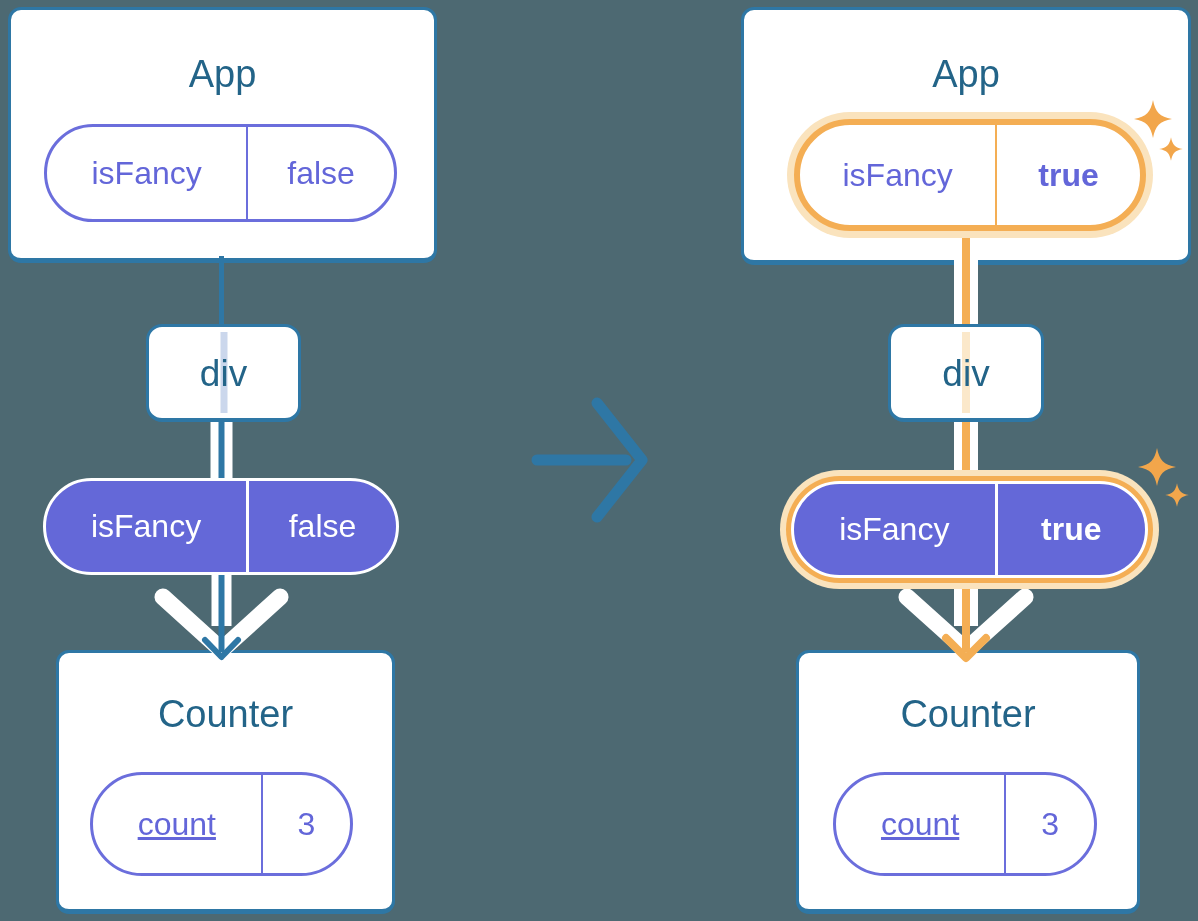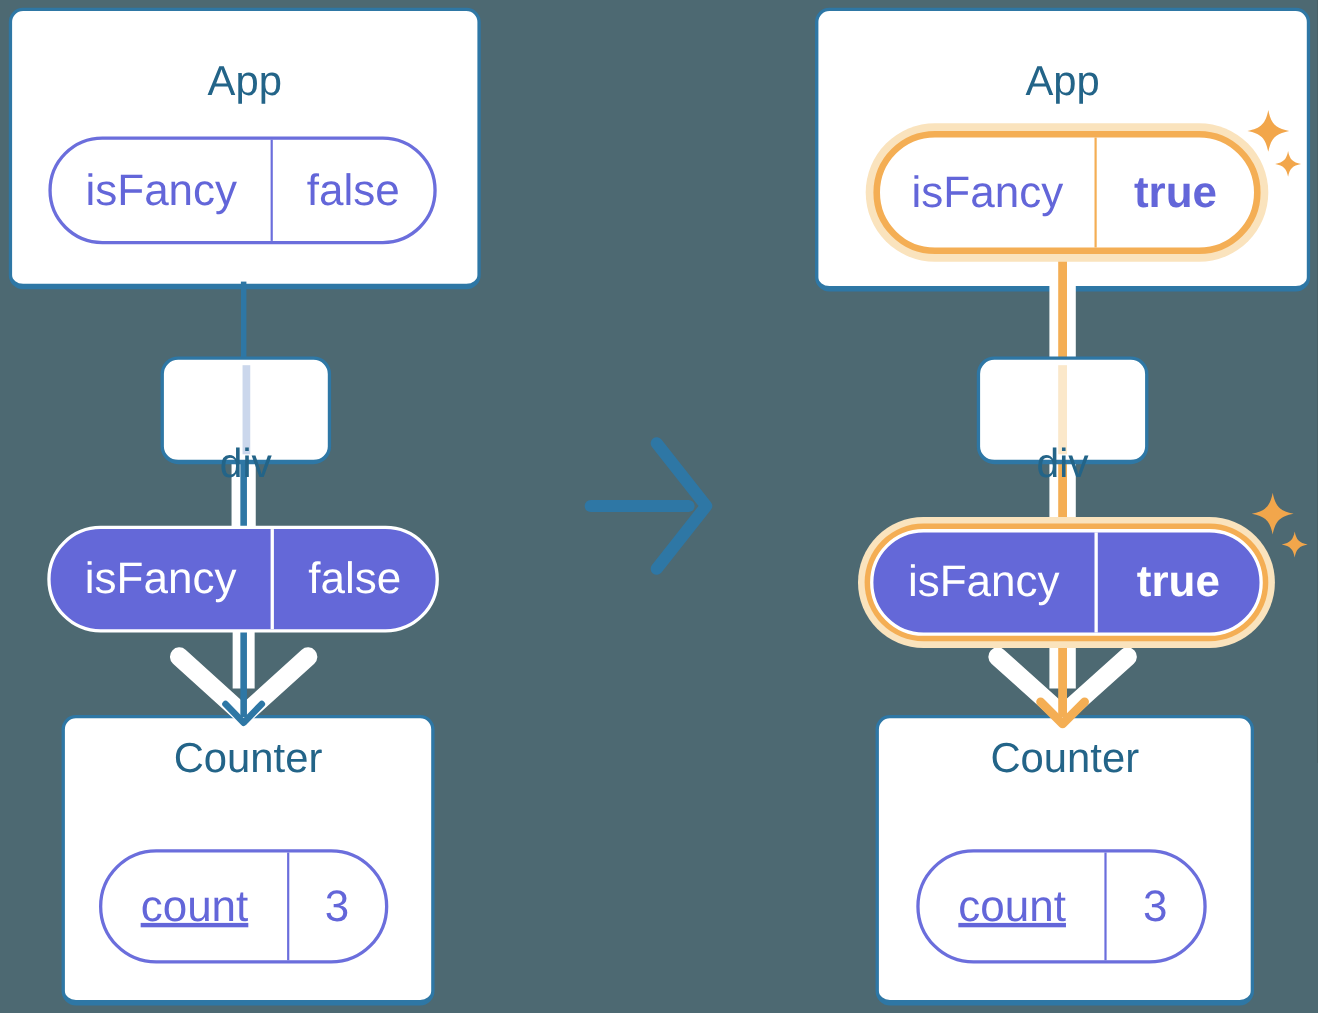--- a/index.html
+++ b/index.html
@@ -13,30 +13,30 @@
   .stage{position:relative; width:1198px; height:921px; background:var(--background); overflow:hidden;}
   .stage *{box-sizing:border-box;}
 
   svg.layer{position:absolute; left:0; top:0; pointer-events:none;}
   #connector-layer{z-index:2;}
   #sparkle-layer{z-index:6;}
 
   .card{position:absolute; background:#fff; border:3px solid var(--blue); border-bottom-width:5px; border-radius:13px; z-index:1;}
   .card-title{text-align:center; font-size:38px; color:var(--title-text); line-height:1.05;}
   .app-card .card-title{padding-top:45px;}
-  .counter-card .card-title{padding-top:18px;}
+  .counter-card .card-title{padding-top:42px;}
 
   .div-card{z-index:3; border-width:3px; border-bottom-width:4px; border-radius:16px;}
-  .div-label{position:relative; z-index:2; text-align:center; font-size:37px; color:var(--title-text); padding-top:26px;margin-top:48px;}
+  .div-label{position:relative; z-index:2; text-align:center; font-size:37px; color:var(--title-text); padding-top:26px;}
   .stripe{position:absolute; left:50%; transform:translateX(-50%); top:5px; bottom:5px; z-index:1;}
   .stripe.blue{width:7px; background:var(--stripe-blue);}
   .stripe.orange{width:8px; background:var(--stripe-orange);}
 
   .pill{position:absolute; display:flex; background:#fff; border-radius:70px; z-index:4;}
-  .cell{display:flex; align-items:center; justify-content:center; font-size:40px; color:var(--purple-text);}
+  .cell{display:flex; align-items:center; justify-content:center; font-size:32px; color:var(--purple-text);}
   .cell.name{width:58%;}
   .cell.value{width:42%;}
   .counter-pill .cell.name{width:66%;text-decoration:underline;}
   .counter-pill .cell.value{width:34%;}
 
   .white-pill{border:3px solid var(--purple-border);}
   .white-pill .cell.name{border-right:2px solid var(--purple-border);}
 
   .fancy-app-pill{border:6px solid var(--orange); box-shadow:0 0 0 7px var(--orange-pale);}
   .fancy-app-pill .cell.name{border-right:2px solid var(--orange);}

